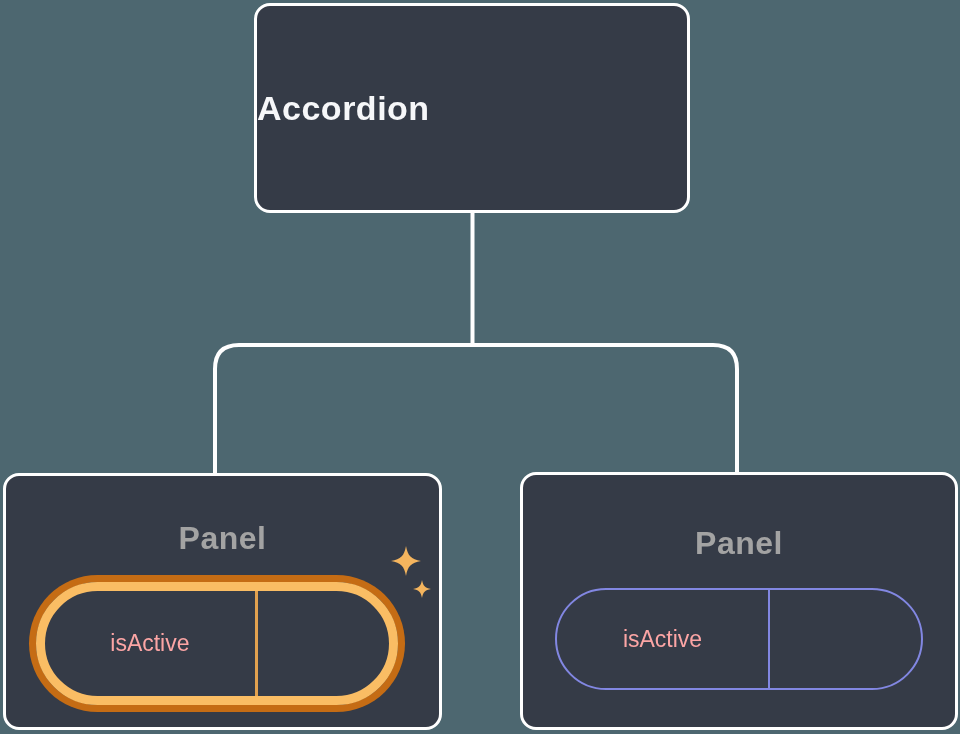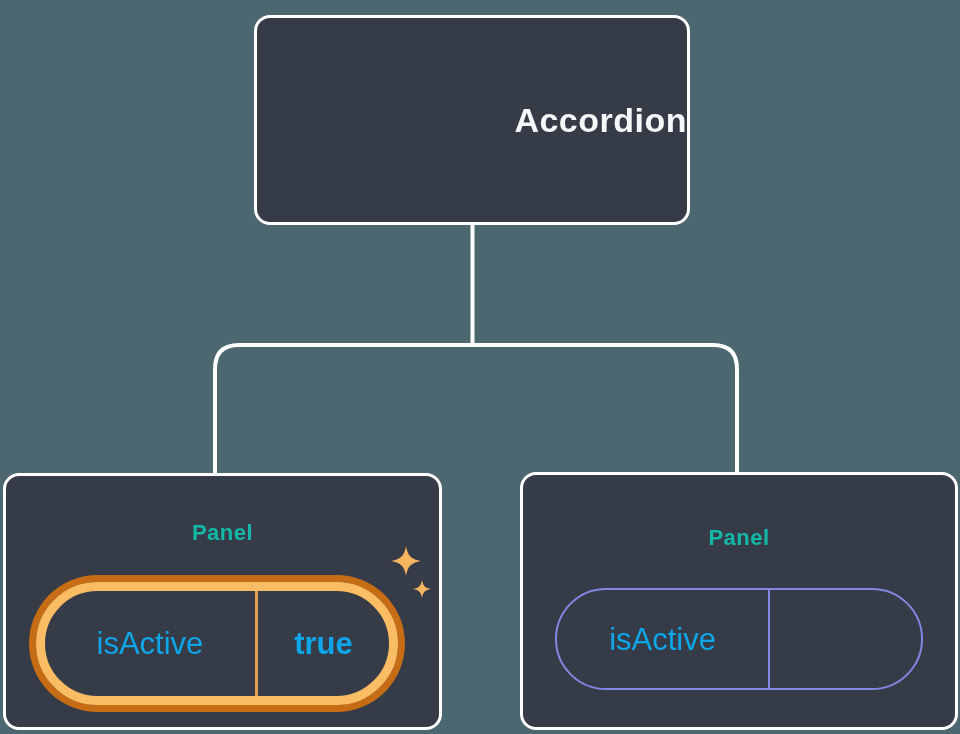--- a/index.html
+++ b/index.html
@@ -7,34 +7,34 @@
     position:relative; width:960px; height:734px;
     background:#4d6770; overflow:hidden;
     font-family:"Liberation Sans", sans-serif;
   }
   .connectors { position:absolute; left:0; top:0; width:960px; height:734px; }
   .node {
     position:absolute; box-sizing:border-box;
     background:#353b47; border:3px solid #ffffff; border-radius:16px;
   }
   .node-root { left:254px; top:3px; width:436px; height:210px;
-    display:flex; align-items:center; justify-content:flex-end;margin-top:12px; }
+    display:flex; align-items:center; justify-content:flex-start; }
   .root-label { color:#f6f7f9; font-size:34px; font-weight:600; letter-spacing:0.5px; }
   .node-child-left  { left:3px;   top:473px; width:439px; height:257px; }
   .node-child-right { left:520px; top:472px; width:438px; height:258px; }
   .panel-label {
     position:absolute; left:0; right:0; text-align:center;
-    color:#14b8a6; font-size:22px; font-weight:600; letter-spacing:0.5px; line-height:1;
+    color:#a3a3a3; font-size:32px; font-weight:600; letter-spacing:0.5px; line-height:1;
   }
   .panel-label-left  { top:46px; }
   .panel-label-right { top:52px; }
   .pill {
     position:absolute; box-sizing:border-box; border-radius:999px;
     display:flex; align-items:stretch;
-    color:#0ea5e9; font-size:31px; line-height:1;
+    color:#fca5a5; font-size:23px; line-height:1;
   }
   .pill-active {
     left:30px; top:106px; width:362px; height:123px;
     border:9px solid #fabd64;
     box-shadow:0 0 0 7px #c56c14;
   }
   .pill-inactive {
     left:32px; top:113px; width:368px; height:102px;
     border:2px solid #8287e2;
   }
@@ -63,21 +63,20 @@
   <div class="node node-root">
     <span class="root-label">Accordion</span>
   </div>
 
   <div class="node node-child-left">
     <div class="panel-label panel-label-left">Panel</div>
 
     <div class="pill pill-active">
       <div class="pill-seg seg-key">isActive</div>
       <div class="divider divider-gold"></div>
-      <div class="pill-seg seg-value">true</div>
     </div>
 
     <svg class="sparkles" viewBox="0 0 52 60">
       <path transform="translate(3,2) scale(1.25)" d="M12 0 C13.5 8 16 10.5 24 12 C16 13.5 13.5 16 12 24 C10.5 16 8 13.5 0 12 C8 10.5 10.5 8 12 0 Z" fill="#f5b55e"></path>
       <path transform="translate(25,36) scale(0.75)" d="M12 0 C13.5 8 16 10.5 24 12 C16 13.5 13.5 16 12 24 C10.5 16 8 13.5 0 12 C8 10.5 10.5 8 12 0 Z" fill="#f5b55e"></path>
     </svg>
   </div>
 
   <div class="node node-child-right">
     <div class="panel-label panel-label-right">Panel</div>

